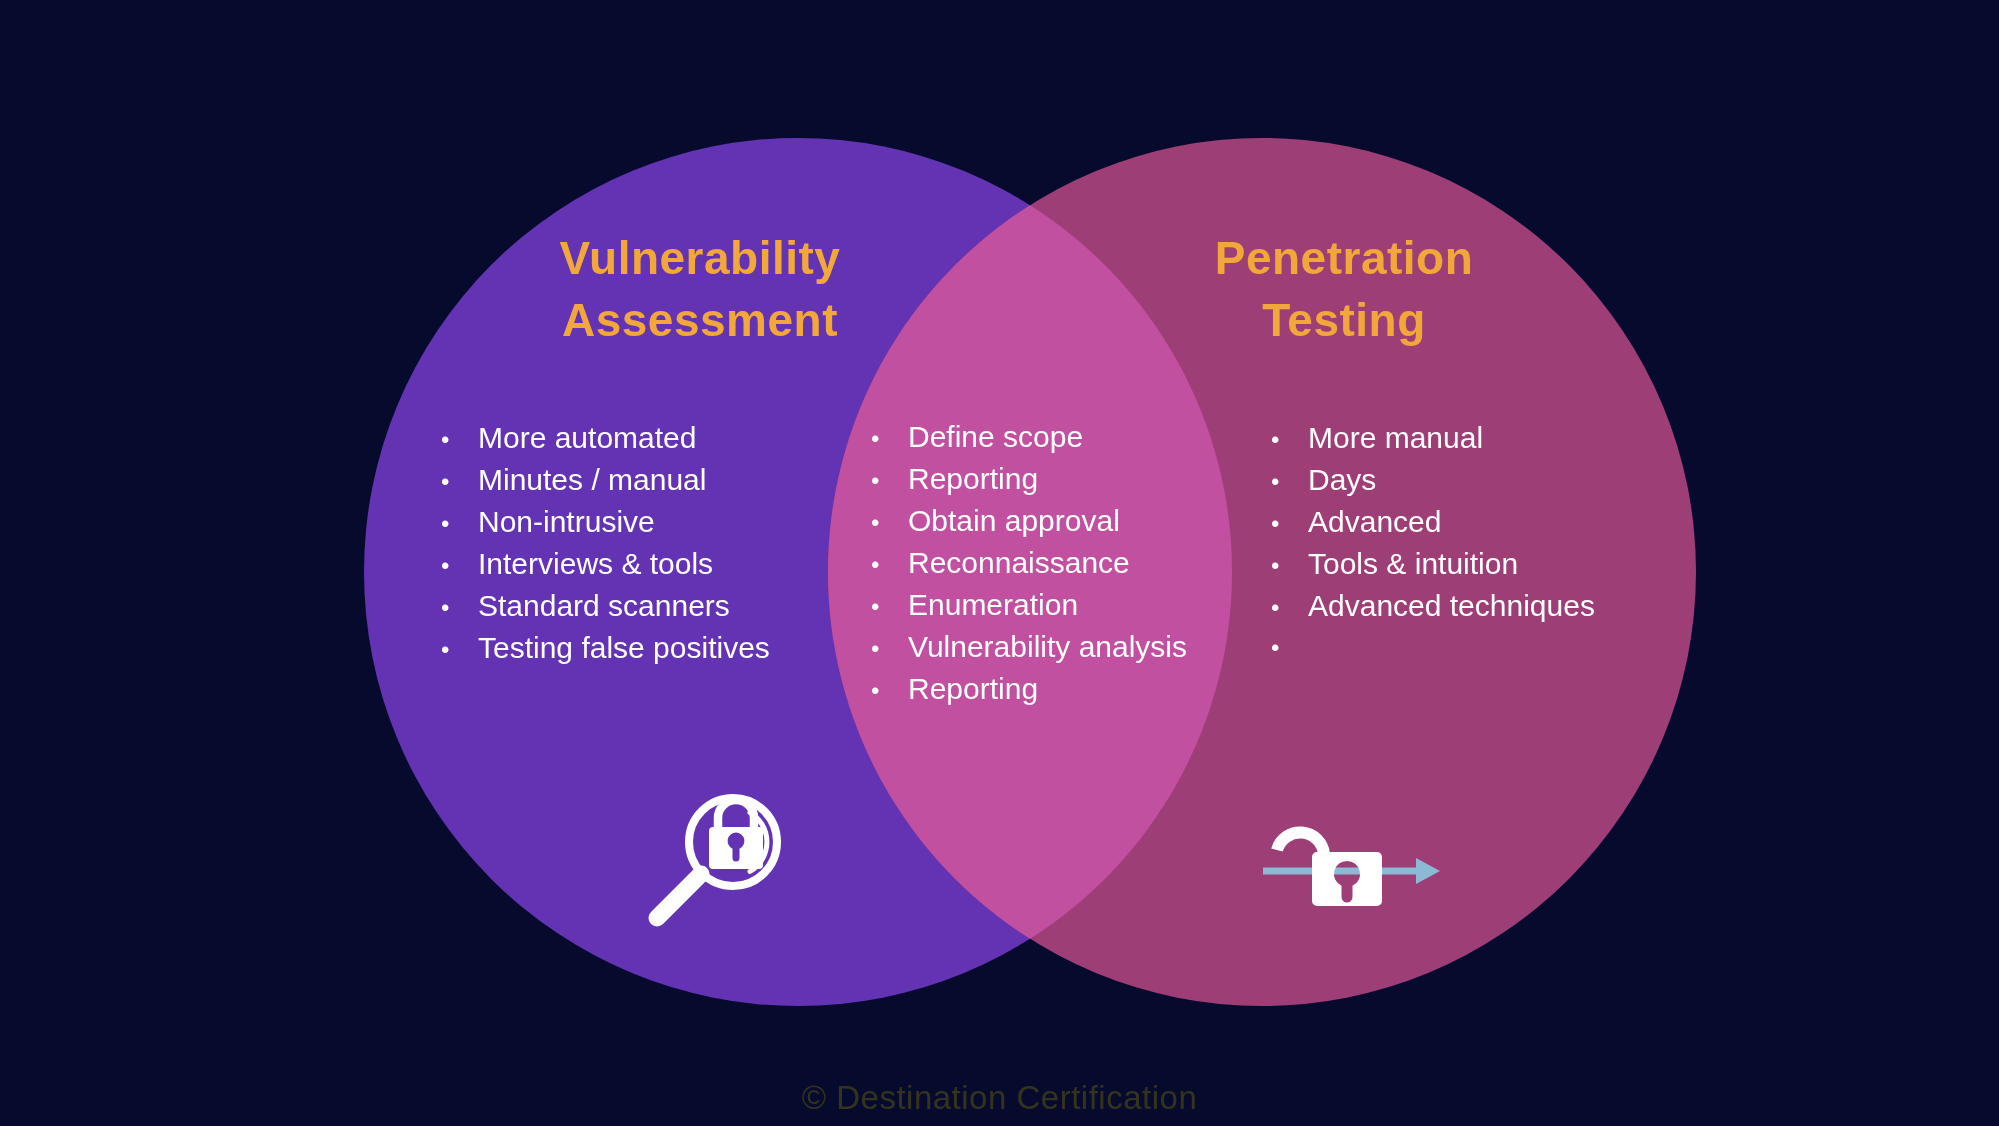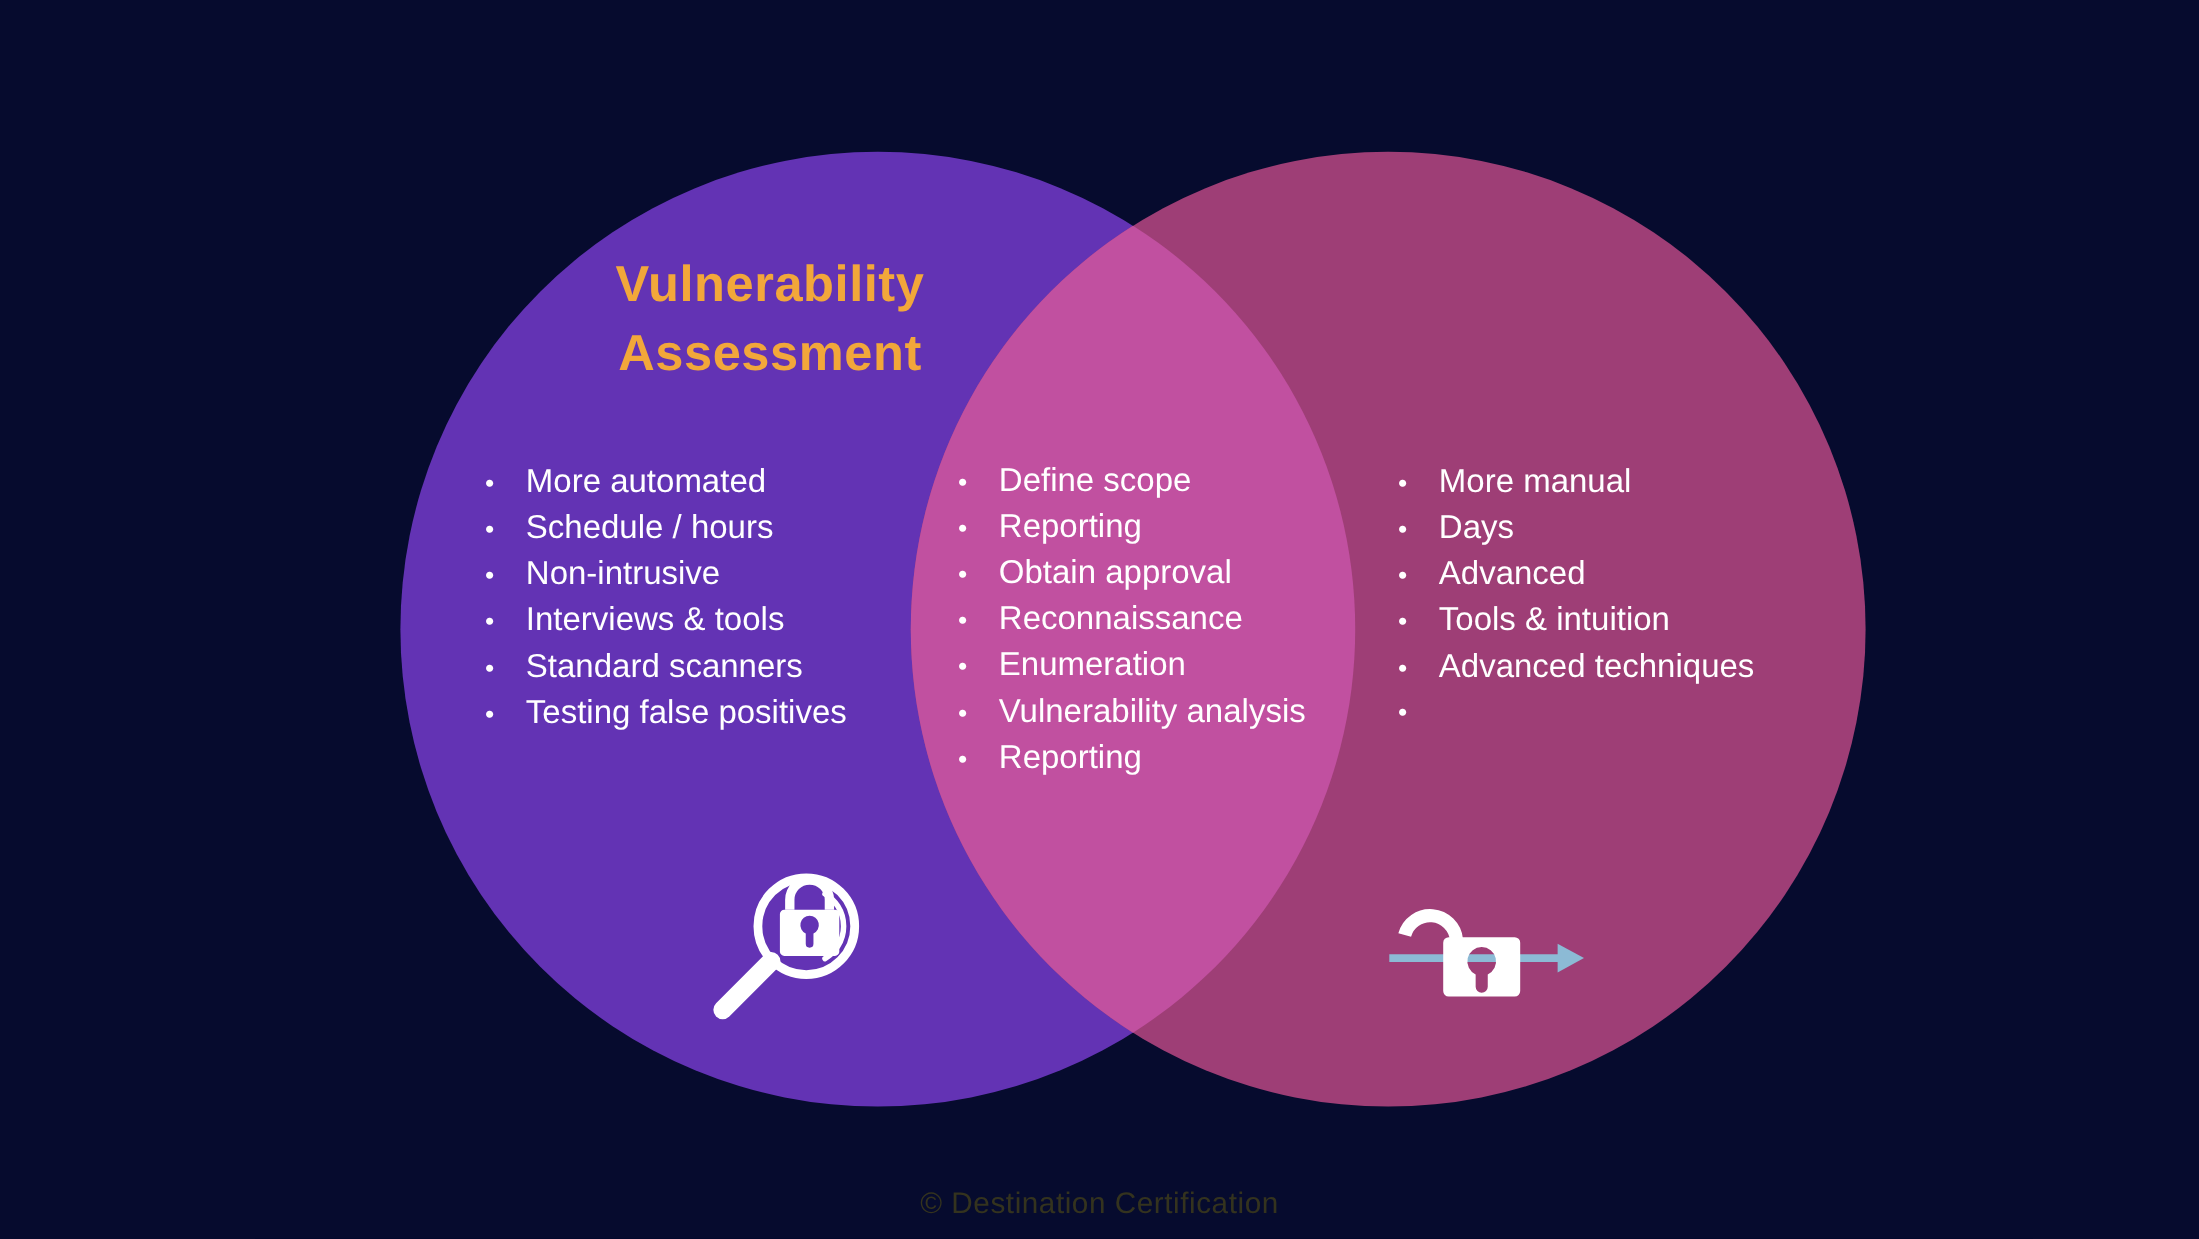--- a/index.html
+++ b/index.html
@@ -12,50 +12,54 @@
   .abs{position:absolute;}
   .title{
     width:500px;text-align:center;color:#f2a73a;
     font-size:46px;font-weight:700;line-height:62px;letter-spacing:.5px;
   }
   .list{list-style:none;margin:0;padding:0;color:#ffffff;font-size:30px;line-height:40px;}
   .list li{display:flex;align-items:baseline;}
   .list .bullet{width:37px;flex:0 0 37px;font-size:24px;color:#ffffff;}
   .footer{
     left:0;right:0;top:1079px;text-align:center;
-    color:#34331e;font-size:27px;letter-spacing:.5px;
+    color:#34331e;font-size:33px;letter-spacing:.5px;
   }
   .icon-box{position:absolute;}
 </style>
 </head>
 <body>
 
 <div class="stage">
 
   <svg class="venn-svg" width="1999" height="1126" viewBox="0 0 1999 1126">
     <rect x="0" y="0" width="1999" height="1126" fill="#060b2e"></rect>
     <circle cx="798" cy="572" r="434" fill="#6333b4"></circle>
     <circle cx="1262" cy="572" r="434" fill="#9e3e76"></circle>
     <path d="M 1030 205.2 A 434 434 0 0 1 1030 938.8 A 434 434 0 0 1 1030 205.2 Z" fill="#c150a0"></path>
   </svg>
 
   <div class="abs title" style="left:450px;top:227px;">
     <div>Vulnerability</div>
     <div>Assessment</div>
   </div>
 
+  <div class="abs title" style="left:1094px;top:227px;">
+    <div>Penetration</div>
+    <div>Testing</div>
+  </div>
 
   <ul class="abs list" style="left:441px;top:418px;width:390px;">
     <li>
         <span class="bullet">•</span>
         <span>More automated</span>
       </li>
     <li>
         <span class="bullet">•</span>
-        <span>Schedule / hours</span>
+        <span>Minutes / manual</span>
       </li>
     <li>
         <span class="bullet">•</span>
         <span>Non-intrusive</span>
       </li>
     <li>
         <span class="bullet">•</span>
         <span>Interviews &amp; tools</span>
       </li>
     <li>

